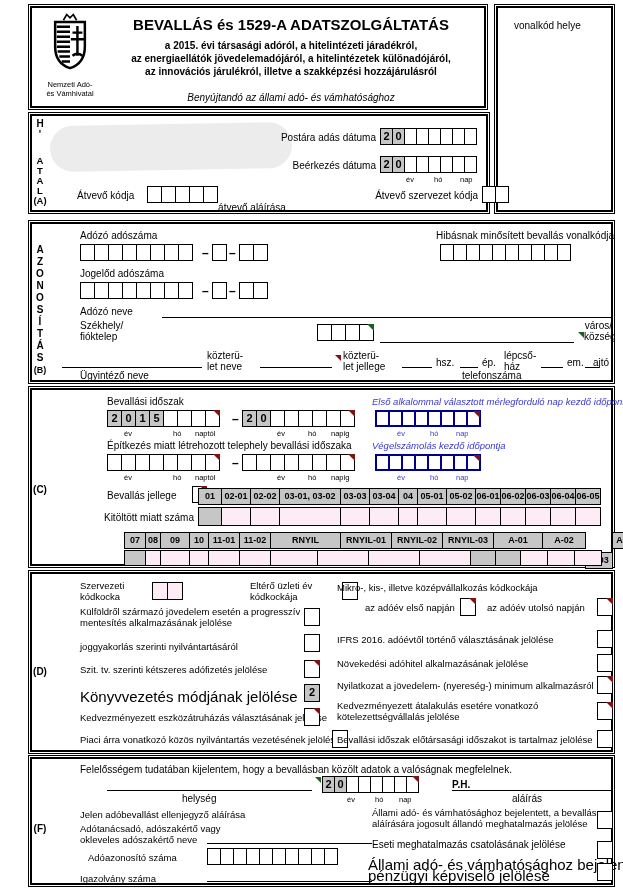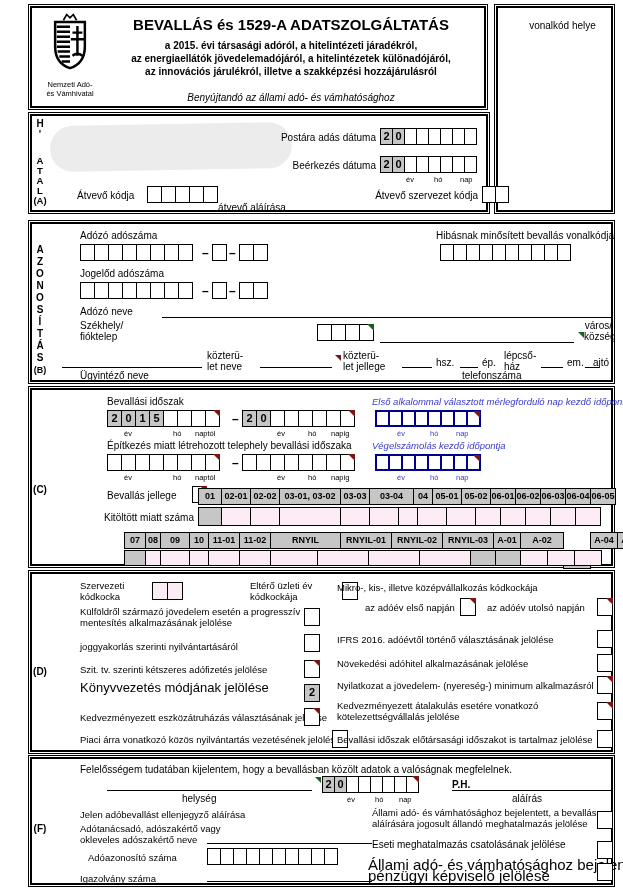--- a/index.html
+++ b/index.html
@@ -64,21 +64,21 @@
       <span>Nemzeti Adó-</span><br><span>és Vámhivatal</span>
     </div>
     <div class="lbl b" style="left:70px;right:4px;top:8px;text-align:center;font-size:15px;">BEVALLÁS és 1529-A ADATSZOLGÁLTATÁS</div>
     <div class="lbl b" style="left:70px;right:4px;top:32px;text-align:center;">a 2015. évi társasági adóról, a hitelintézeti járadékról,</div>
     <div class="lbl b" style="left:70px;right:4px;top:58px;text-align:center;">az innovációs járulékról, illetve a szakképzési hozzájárulásról</div>
     <div class="lbl b" style="left:70px;right:4px;top:45px;text-align:center;">az energiaellátók jövedelemadójáról, a hitelintézetek különadójáról,</div>
     <div class="lbl it" style="left:70px;right:4px;top:84px;text-align:center;">Benyújtandó az állami adó- és vámhatósághoz</div>
   </div>
 
   <div class="sect" style="left:496px;top:6px;width:117px;height:206px;">
-    <div class="lbl" style="left:16px;right:0;top:12px;text-align:center;">vonalkód helye</div>
+    <div class="lbl" style="left:16px;right:0;top:12px;text-align:left;">vonalkód helye</div>
   </div>
 
   <div class="sect" style="left:30px;top:114px;width:458px;height:98px;">
     <div class="vlab" style="left:1px;top:2px;line-height:11px;">
       <span>H</span>
         <span>'</span>
     </div>
     <div class="vlab" style="left:1px;top:40px;line-height:10px;font-size:9.5px;">
       <span>A</span>
         <span>T</span>
@@ -329,21 +329,21 @@
     <div class="cells w15" style="left:160px;top:96px;">
         <span class="cell corner-red"></span>
       </div>
 
     <div class="trow" style="left:166px;top:98px;">
       <div class="th" style="width:24px;">01</div>
         <div class="th" style="width:30px;">02-01</div>
         <div class="th" style="width:30px;">02-02</div>
         <div class="th" style="width:62px;">03-01, 03-02</div>
         <div class="th" style="width:30px;">03-03</div>
-        <div class="th" style="width:45px;">03-04</div>
+        <div class="th" style="width:30px;">03-04</div>
         <div class="th" style="width:20px;">04</div>
         <div class="th" style="width:30px;">05-01</div>
         <div class="th" style="width:30px;">05-02</div>
         <div class="th" style="width:26px;">06-01</div>
         <div class="th" style="width:26px;">06-02</div>
         <div class="th" style="width:26px;">06-03</div>
         <div class="th" style="width:26px;">06-04</div>
         <div class="th" style="width:26px;">06-05</div>
     </div>
     <div class="lbl lblr" style="left:40px;top:122px;width:122px;">Kitöltött miatt száma</div>
@@ -368,21 +368,21 @@
       <div class="th" style="width:22px;">07</div>
         <div class="th" style="width:16px;">08</div>
         <div class="th" style="width:30px;">09</div>
         <div class="th" style="width:20px;">10</div>
         <div class="th" style="width:32px;">11-01</div>
         <div class="th" style="width:32px;">11-02</div>
         <div class="th" style="width:71px;">RNYIL</div>
         <div class="th" style="width:52px;">RNYIL-01</div>
         <div class="th" style="width:52px;">RNYIL-02</div>
         <div class="th" style="width:52px;">RNYIL-03</div>
-        <div class="th" style="width:28px;">A-01</div>
+        <div class="th" style="width:50px;">A-01</div>
         <div class="th" style="width:44px;">A-02</div>
         <div class="th" style="width:28px;margin-top:20px;">A-03</div>
         <div class="th" style="width:28px;">A-04</div>
         <div class="th" style="width:28px;">A-05</div>
     </div>
     <div class="trow" style="left:92px;top:160px;">
       <div class="td gray" style="width:22px;height:16px;"></div>
         <div class="td" style="width:16px;height:16px;"></div>
         <div class="td" style="width:30px;height:16px;"></div>
         <div class="td" style="width:20px;height:16px;"></div>
@@ -426,21 +426,21 @@
     <div class="lbl2" style="left:48px;top:56px;font-size:9.5px;">
       <br><span>joggyakorlás szerinti nyilvántartásáról</span>
     </div>
     <div class="cells w16" style="left:272px;top:60px;">
         <span class="cell"></span>
       </div>
     <div class="lbl" style="left:48px;top:90px;font-size:9.5px;">Szit. tv. szerinti kétszeres adófizetés jelölése</div>
     <div class="cells w16" style="left:272px;top:86px;">
         <span class="cell corner-red"></span>
       </div>
-    <div class="lbl" style="left:48px;top:106px;font-size:13px;">Könyvvezetés módjának jelölése</div>
+    <div class="lbl" style="left:48px;top:114px;font-size:15px;">Könyvvezetés módjának jelölése</div>
     <div class="cells w16" style="left:272px;top:110px;">
         <span class="cell filled">2</span>
       </div>
     <div class="lbl" style="left:48px;top:138px;font-size:9.5px;">Kedvezményezett eszközátruházás választásának jelölése</div>
     <div class="cells w16" style="left:272px;top:134px;">
         <span class="cell corner-red"></span>
       </div>
     <div class="lbl" style="left:48px;top:160px;font-size:9.5px;">Piaci árra vonatkozó közös nyilvántartás vezetésének jelölése</div>
     <div class="cells w16" style="left:300px;top:156px;">
         <span class="cell"></span>

